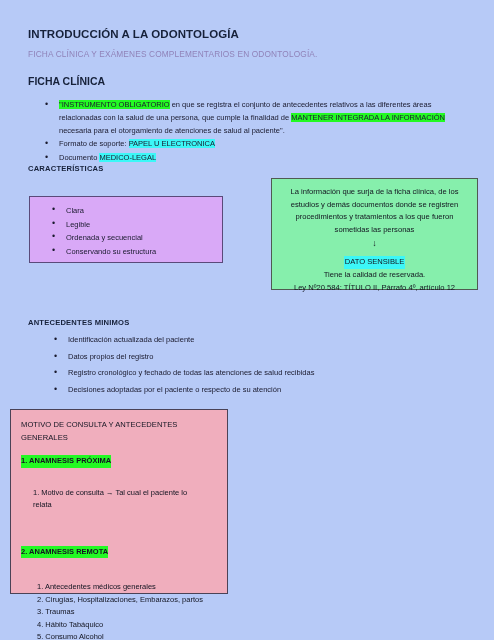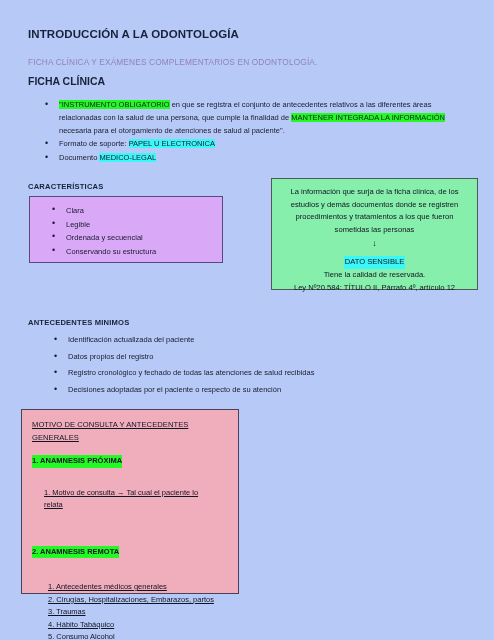--- a/index.html
+++ b/index.html
@@ -33,40 +33,39 @@
     letter-spacing: 0.1px;
     color: #16213a;
   }
   .doc-subtitle {
     position: absolute;
     left: 28px;
     top: 49px;
     font-size: 8.3px;
     letter-spacing: 0.15px;
     color: #9083b9;
-    margin-top: 8px;
   }
   .section-title {
     position: absolute;
     left: 28px;
     font-size: 10.5px;
     font-weight: 600;
     color: #16213a;
   }
   .section-title.ficha { top: 75px; }
 
   .small-heading {
     position: absolute;
     left: 28px;
     font-size: 7.6px;
     font-weight: 700;
     letter-spacing: 0.2px;
     color: #16213a;
   }
-  .small-heading.caract { top: 182px; }
+  .small-heading.caract { top: 164px; }
   .small-heading.antec  { top: 318px; }
 
   
   ul.bullets {
     position: absolute;
     margin: 0;
     padding: 0;
     list-style: none;
   }
   ul.bullets li {
@@ -161,32 +160,31 @@
   .box-green .gap { height: 6px; }
   .box-green .sensible {
     display: inline-block;
     background: #3cf7f7;
     padding: 0 1px;
   }
 
   
   .box-pink {
     position: absolute;
-    left: 21px;
+    left: 10px;
     top: 409px;
     width: 218px;
     height: 185px;
     box-sizing: border-box;
     background: #f0aebd;
     border: 1px solid #4a4256;
     padding: 9px 8px 0 10px;
     font-size: 7.5px;
     line-height: 12.5px;
     color: #121421;
-    text-decoration: underline;
   }
   .box-pink .pink-title {
     font-size: 7.6px;
     margin-bottom: 11px;
     letter-spacing: 0.05px;
   }
   .box-pink .anam {
     display: inline-block;
     background: #23f923;
     font-weight: 600;

